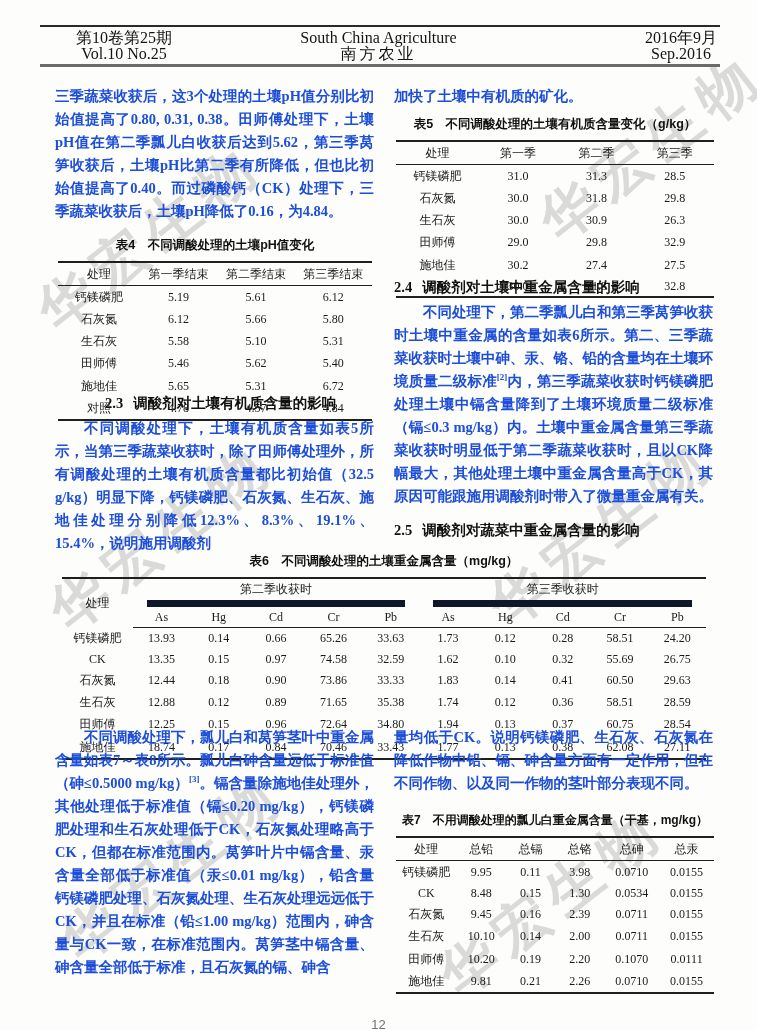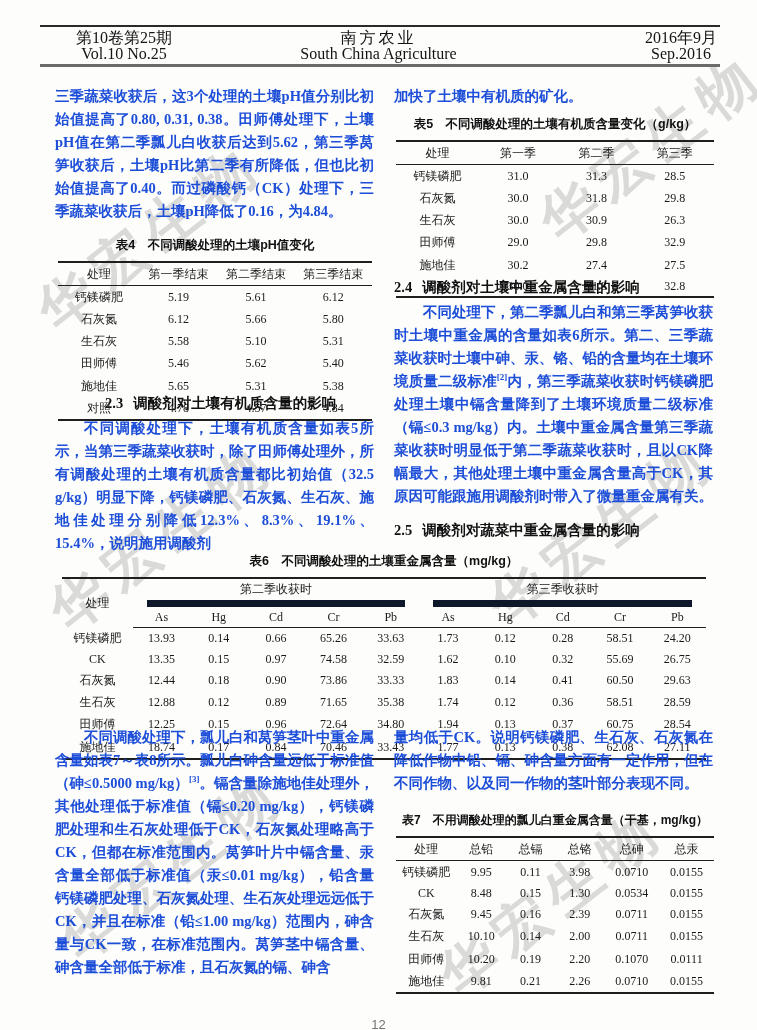--- a/index.html
+++ b/index.html
@@ -74,22 +74,22 @@
   <div class="wm" style="left:470px; top:495px;">华宏生物</div>
   <div class="wm" style="left:40px;  top:830px;">华宏生物</div>
   <div class="wm" style="left:420px; top:865px;">华宏生物</div>
 
   <div class="rule rule-top"></div>
   <div class="hdr hdr-left">
     <div>第10卷第25期</div>
     <div>Vol.10  No.25</div>
   </div>
   <div class="hdr hdr-center">
+    <div>South China Agriculture</div>
     <div style="letter-spacing:3px;">南方农业</div>
-    <div>South China Agriculture</div>
   </div>
   <div class="hdr hdr-right">
     <div>2016年9月</div>
     <div>Sep.2016</div>
   </div>
   <div class="rule rule-bottom"></div>
 
   <div class="block para" style="left:55px; top:85px;">三季蔬菜收获后，这3个处理的土壤pH值分别比初始值提高了0.80, 0.31, 0.38。田师傅处理下，土壤pH值在第二季瓢儿白收获后达到5.62，第三季莴笋收获后，土壤pH比第二季有所降低，但也比初始值提高了0.40。而过磷酸钙（CK）处理下，三季蔬菜收获后，土壤pH降低了0.16，为4.84。</div>
 
   <div class="block" style="left:58px; top:237px; width:314px;">
@@ -131,21 +131,21 @@
           <tr>
             <td>田师傅</td>
             <td>5.46</td>
             <td>5.62</td>
             <td>5.40</td>
           </tr>
           <tr>
             <td>施地佳</td>
             <td>5.65</td>
             <td>5.31</td>
-            <td>5.38</td>
+            <td>6.72</td>
           </tr>
           <tr>
             <td>对照</td>
             <td>4.78</td>
             <td>4.57</td>
             <td>4.84</td>
           </tr>
         </tbody>
     </table>
   </div>

